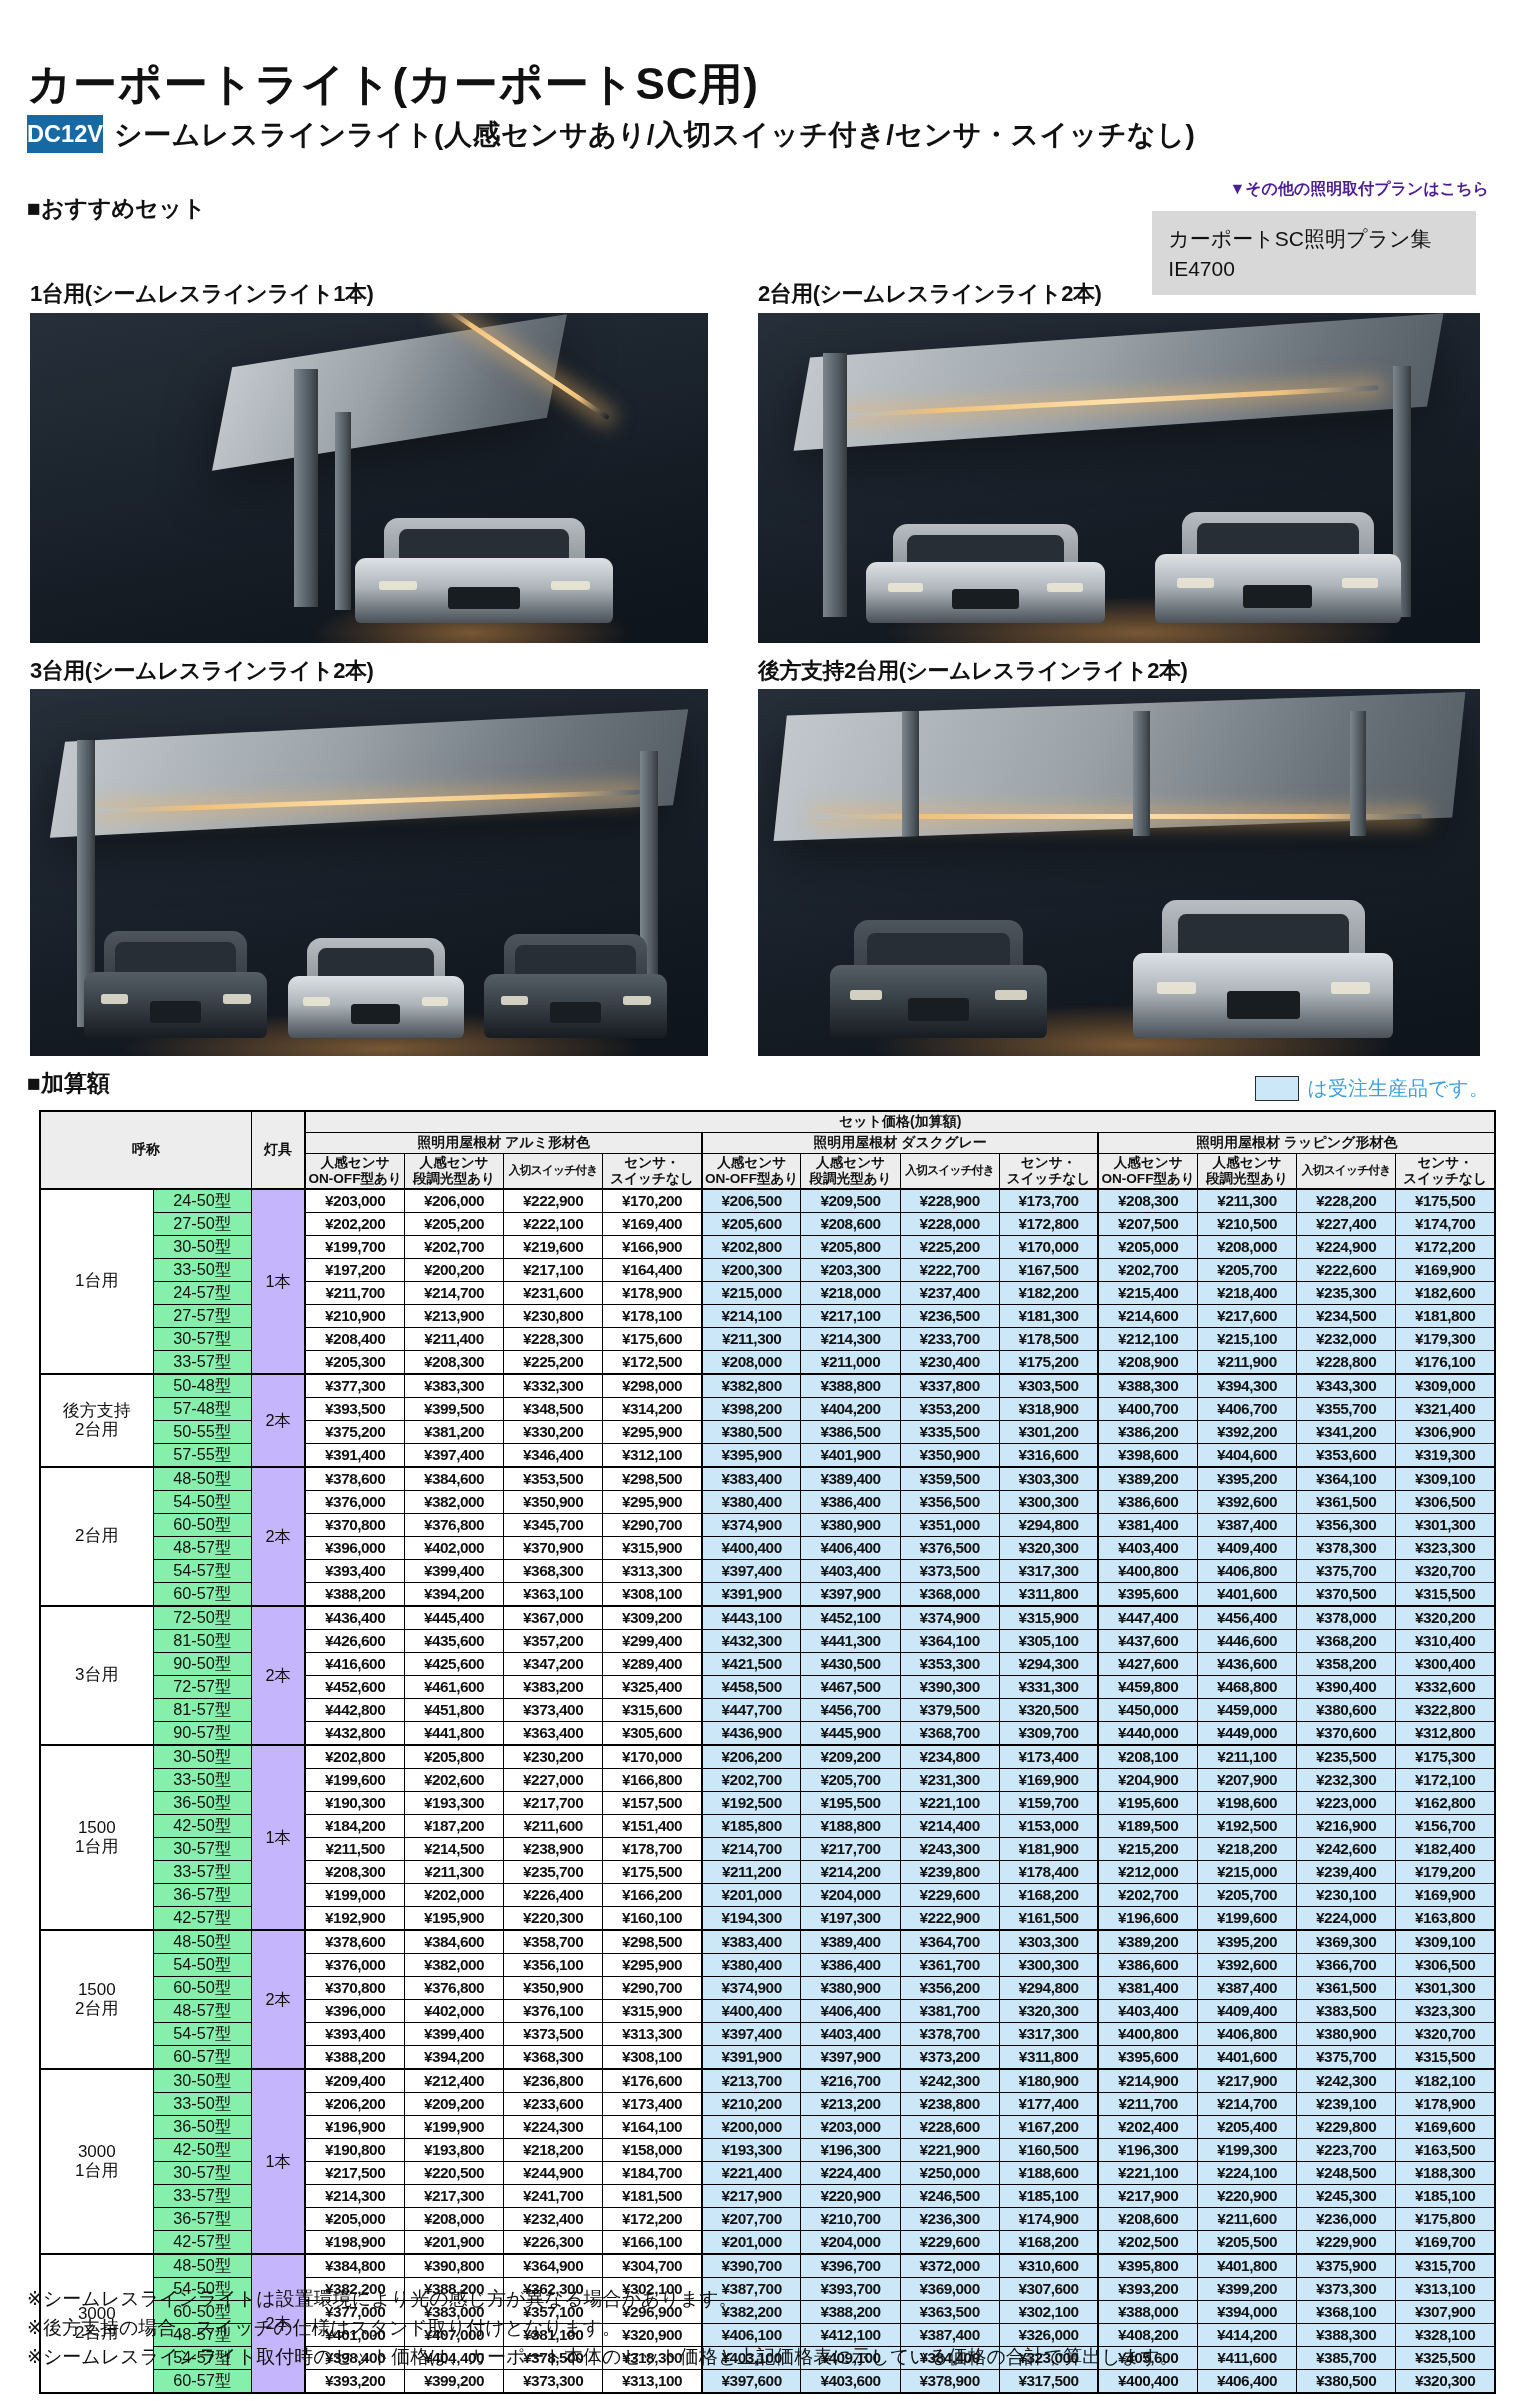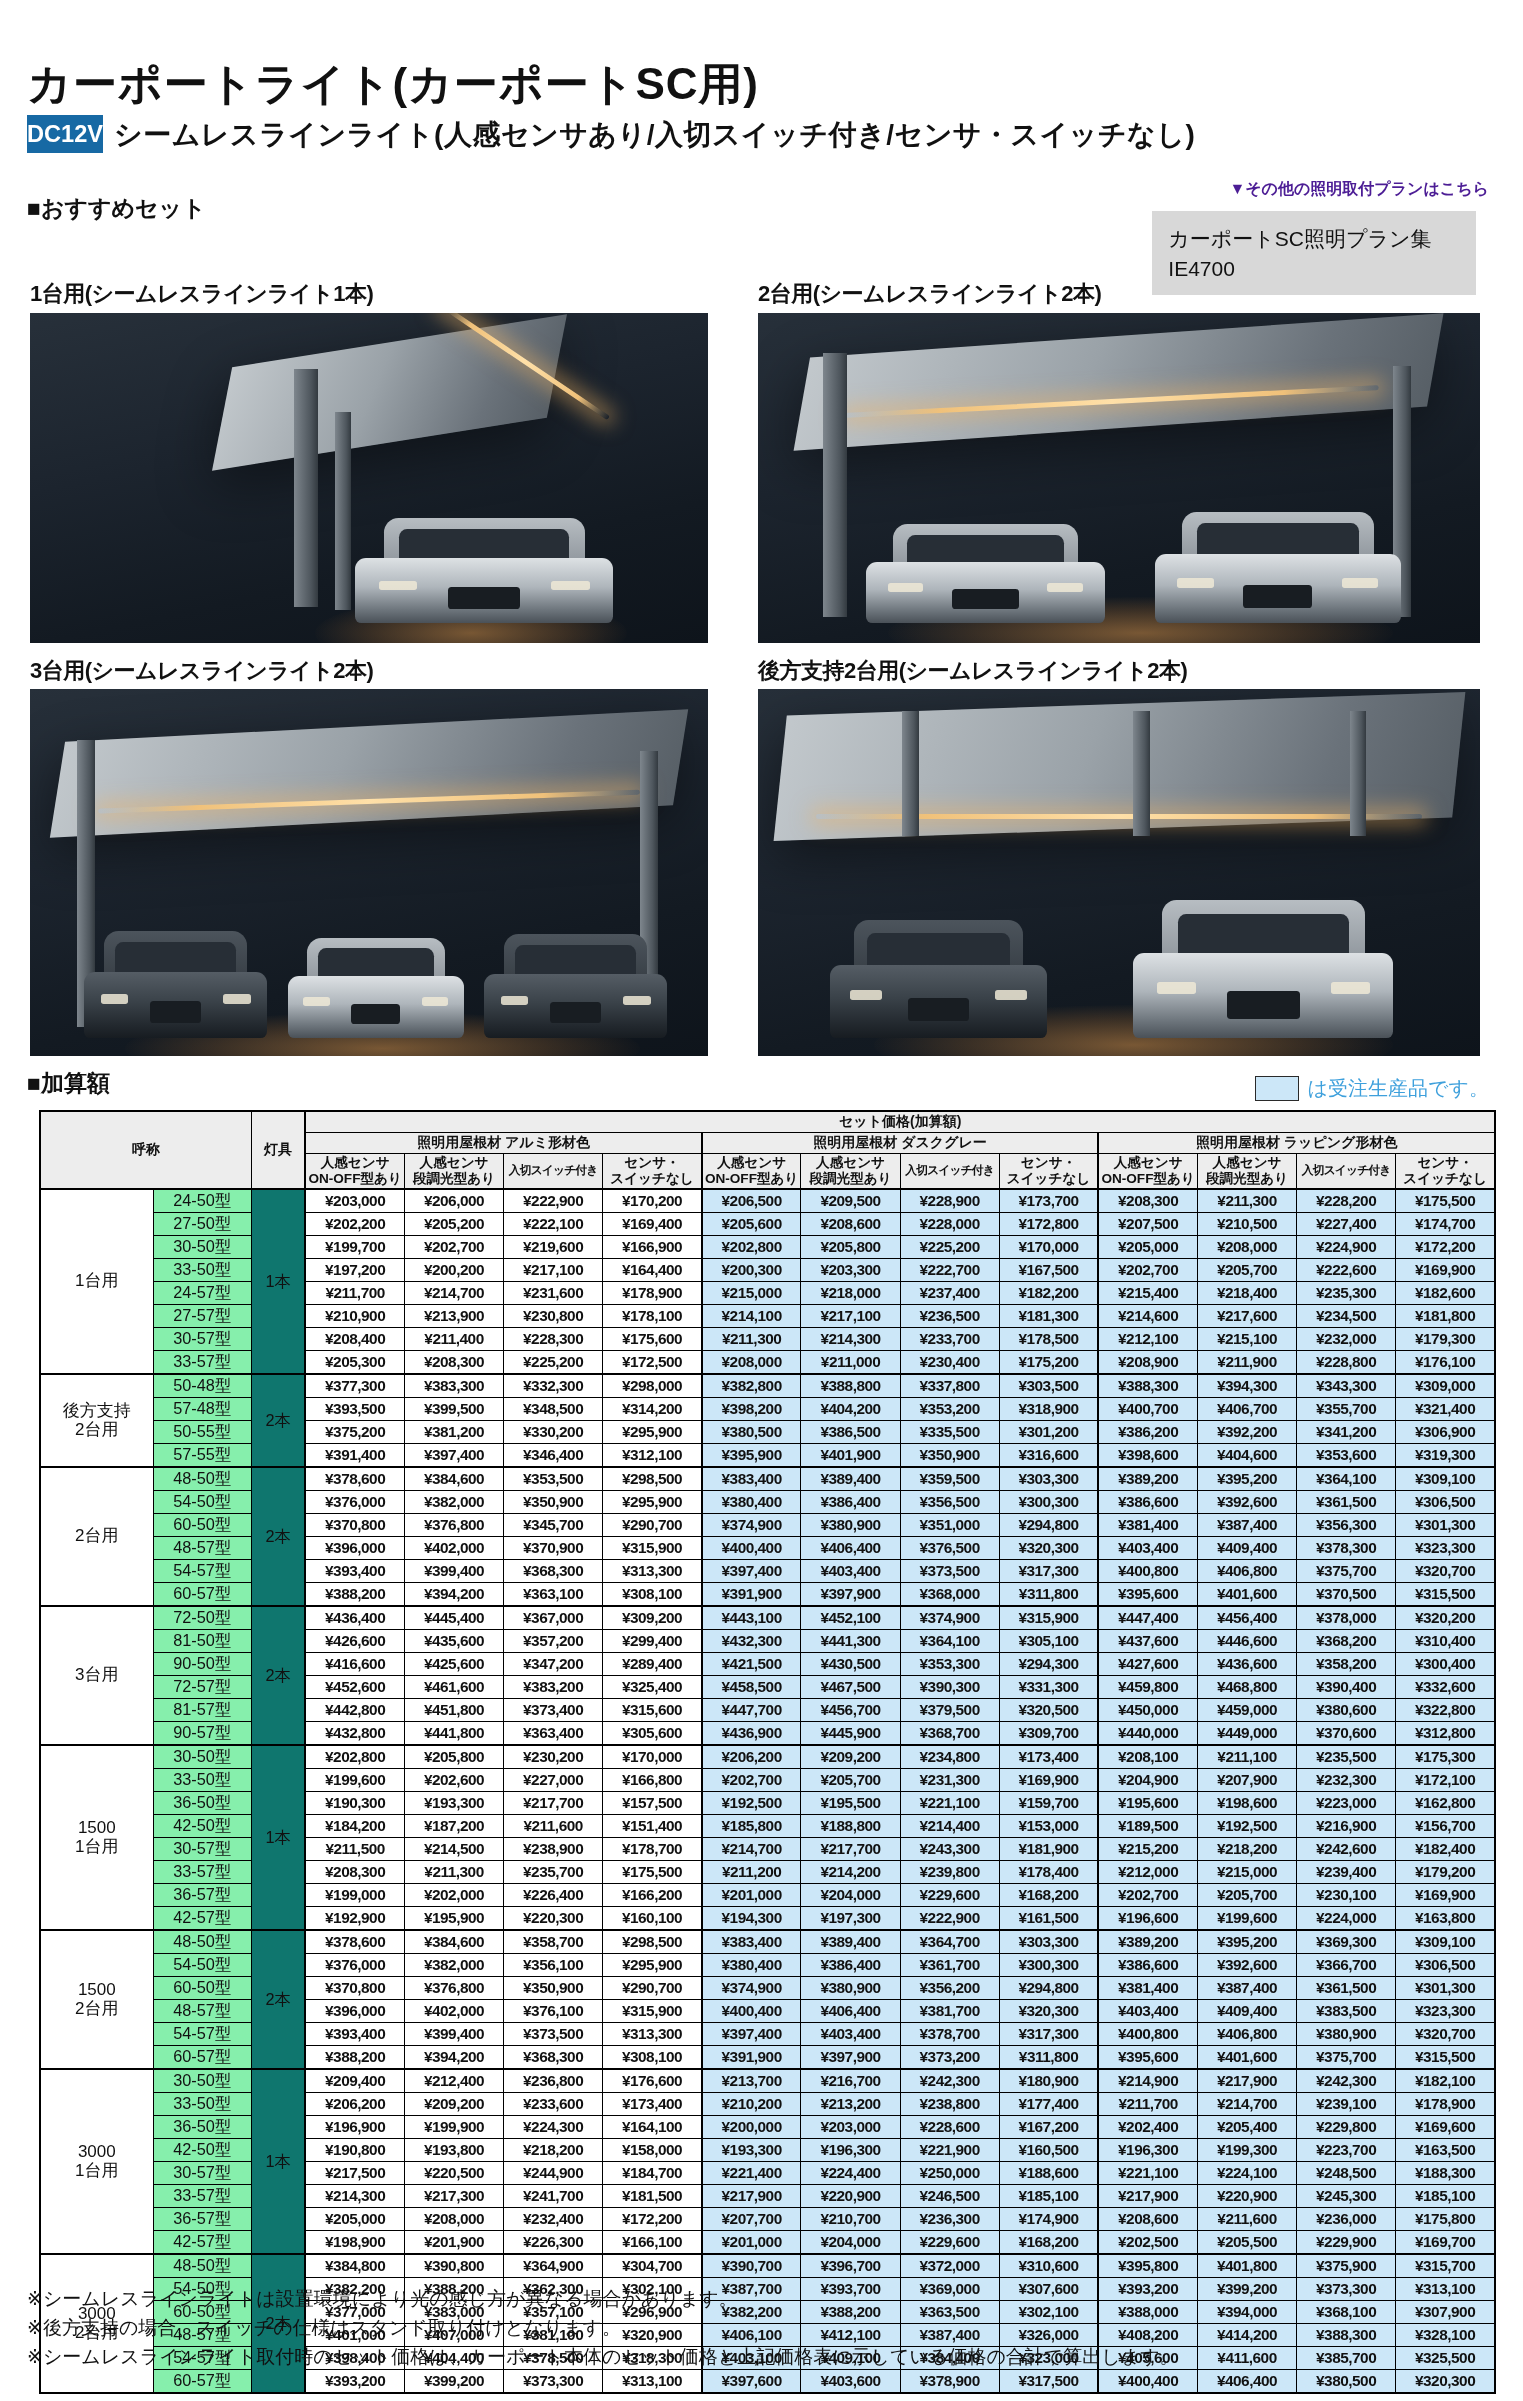--- a/index.html
+++ b/index.html
@@ -51,21 +51,21 @@
   th,td{border:0.9px solid #000;padding:0;text-align:center;vertical-align:middle;
     white-space:nowrap;overflow:hidden;}
   thead th{background:#ededed;font-weight:bold;}
   .r1{height:21px;} .r2{height:21px;padding-left:42px;} .r3{height:36px;}
   .r1 th,.r2 th{font-size:14px;}
   .r3 th{font-size:13.6px;line-height:1.18;font-weight:bold;}
   .r3 th.single{font-size:11.8px;letter-spacing:-0.9px;}
   tbody tr{height:21px;}
   .group-cell{font-size:17px;line-height:1.1;background:#fff;}
   .size-cell{font-size:16.3px;background:#86efac;}
-  .lamp-cell{font-size:16.3px;background:#0f766e;}
+  .lamp-cell{font-size:16.3px;background:#c4b5fd;}
   .price-cell{font-size:15.4px;font-weight:bold;letter-spacing:-0.5px;background:#fff;}
   .price-cell.blue{background:#cce7f8;}
   .thickL{border-left:2.7px solid #000 !important;}
   tr.grp-start td{border-top:2.7px solid #000;}
   
   .footnotes{position:absolute;left:27px;top:2285px;font-size:19px;line-height:1.52;}
 </style>
 </head>
 <body>
 

